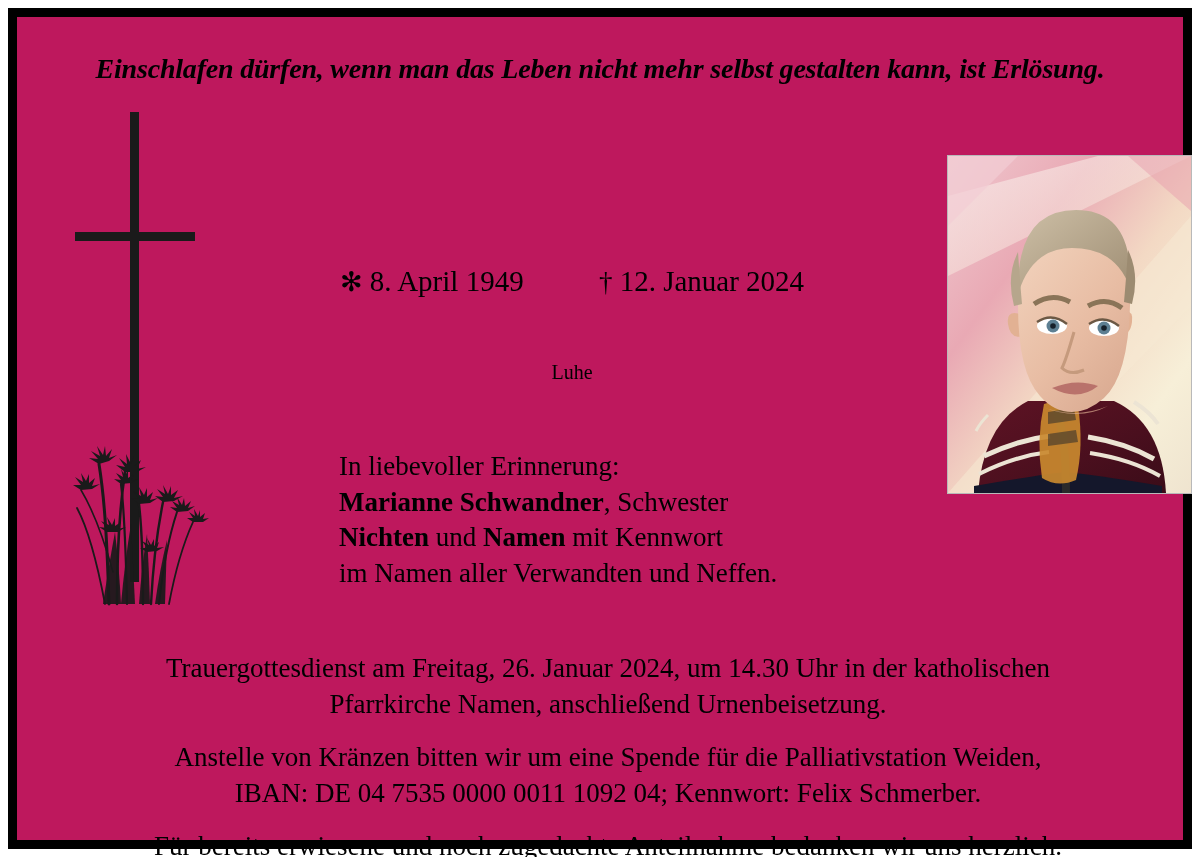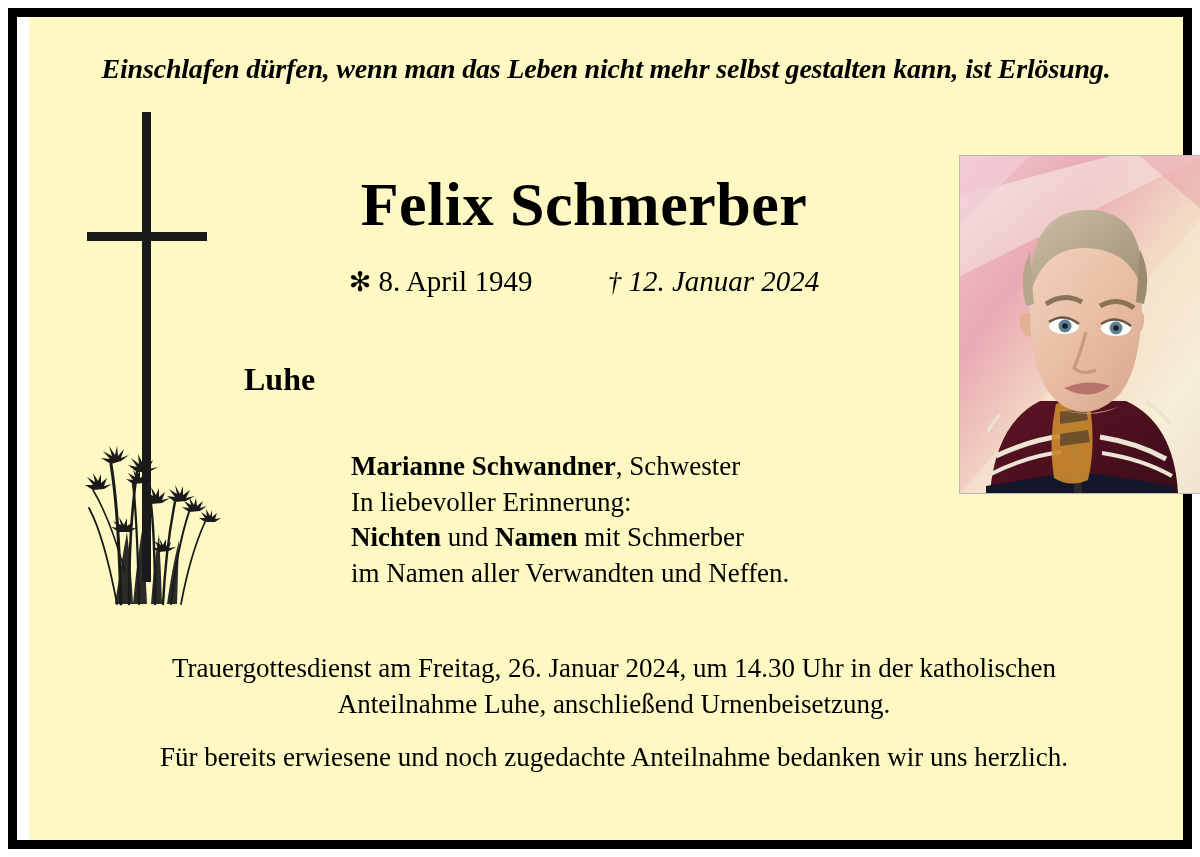--- a/index.html
+++ b/index.html
@@ -29,22 +29,21 @@
     bottom: 8px;
     border: 9px solid #000000;
     box-sizing: border-box;
   }
   .inner {
     position: absolute;
     left: 17px;
     top: 17px;
     right: 17px;
     bottom: 17px;
-    background: #fef9c3;
-    margin-left: 12px;
+    background: #be185d;
   }
 
   
   .epigraph {
     position: absolute;
     left: 0;
     right: 0;
     top: 36px;
     text-align: center;
     font-style: italic;
@@ -80,31 +79,31 @@
   .dates {
     position: absolute;
     left: 215px;
     width: 680px;
     top: 248px;
     text-align: center;
     font-size: 29px;
     white-space: nowrap;
   }
   .dates .date-birth { margin-right: 34px; }
-  .dates .date-death { margin-left: 34px; font-style: italic; }
+  .dates .date-death { margin-left: 34px; }
   .sym { font-size: 27px; }
 
   .place {
     position: absolute;
     left: 215px;
     width: 680px;
     top: 344px;
-    text-align: left;
-    font-weight: bold;
-    font-size: 32px;
+    text-align: center;
+    font-weight: normal;
+    font-size: 20px;
     white-space: nowrap;
   }
 
   .family {
     position: absolute;
     left: 322px;
     top: 432px;
     font-size: 27px;
     line-height: 1.32;
     text-align: left;
@@ -183,39 +182,38 @@
         </g>
         <g fill="#1a1a1a" opacity="0.92">
           <path d="M56 492 q6 -40 12 -72 q4 34 6 72 z"></path>
           <path d="M74 492 q4 -44 10 -80 q2 40 4 80 z"></path>
           <path d="M92 492 q3 -40 8 -70 q2 36 3 70 z"></path>
           <path d="M108 492 q5 -36 12 -64 q-1 34 -2 64 z"></path>
         </g>
       </svg>
     </div>
 
-    <div class="name">Felix Schmerber</div>
 
     <div class="dates">
       <span class="date-birth">
         <span class="sym">✻</span>
         <span>8. April 1949</span>
       </span>
       <span class="date-death">
         <span class="sym">†</span>
         <span>12. Januar 2024</span>
       </span>
     </div>
 
     <div class="place">Luhe</div>
 
     <div class="family">
+      <span class="line">In liebevoller Erinnerung:</span>
       <span class="line"><b>Marianne Schwandner</b><span>, Schwester</span></span>
-      <span class="line">In liebevoller Erinnerung:</span>
-      <span class="line"><b>Nichten</b><span> und </span><b>Namen</b><span> mit Schmerber</span></span>
+      <span class="line"><b>Nichten</b><span> und </span><b>Namen</b><span> mit Kennwort</span></span>
       <span class="line">im Namen aller Verwandten und Neffen.</span>
     </div>
 
     <div class="portrait">
       <svg width="243" height="337" viewBox="0 0 243 337" xmlns="http://www.w3.org/2000/svg">
         <defs>
           <linearGradient id="bg" x1="0" y1="0" x2="1" y2="1">
             <stop offset="0%" stop-color="#f0c8cf"></stop>
             <stop offset="30%" stop-color="#e9a9b4"></stop>
             <stop offset="55%" stop-color="#f3d9c4"></stop>
@@ -294,21 +292,25 @@
           <path d="M104 232 q24 -10 46 -2 q-20 16 -46 2 z" fill="#b9726b"></path>
           <path d="M104 232 q24 -8 46 -2" stroke="#8d4f४b" stroke-width="0" fill="none"></path>
           <path d="M92 250 q34 14 68 0 q-30 16 -68 0 z" fill="#d9a98e" opacity="0.7"></path>
         </g>
       </svg>
     </div>
 
     <div class="service">
       <p>
         <span class="line">Trauergottesdienst am Freitag, 26. Januar 2024, um 14.30 Uhr in der katholischen</span>
-        <span class="line">Anteilnahme Luhe, anschließend Urnenbeisetzung.</span>
+        <span class="line">Pfarrkirche Namen, anschließend Urnenbeisetzung.</span>
+      </p>
+      <p>
+        <span class="line">Anstelle von Kränzen bitten wir um eine Spende für die Palliativstation Weiden,</span>
+        <span class="line">IBAN: DE 04 7535 0000 0011 1092 04; Kennwort: Felix Schmerber.</span>
       </p>
       <p>
         <span class="line">Für bereits erwiesene und noch zugedachte Anteilnahme bedanken wir uns herzlich.</span>
       </p>
     </div>
 
   </div>
 </div>
 
 </body></html>

